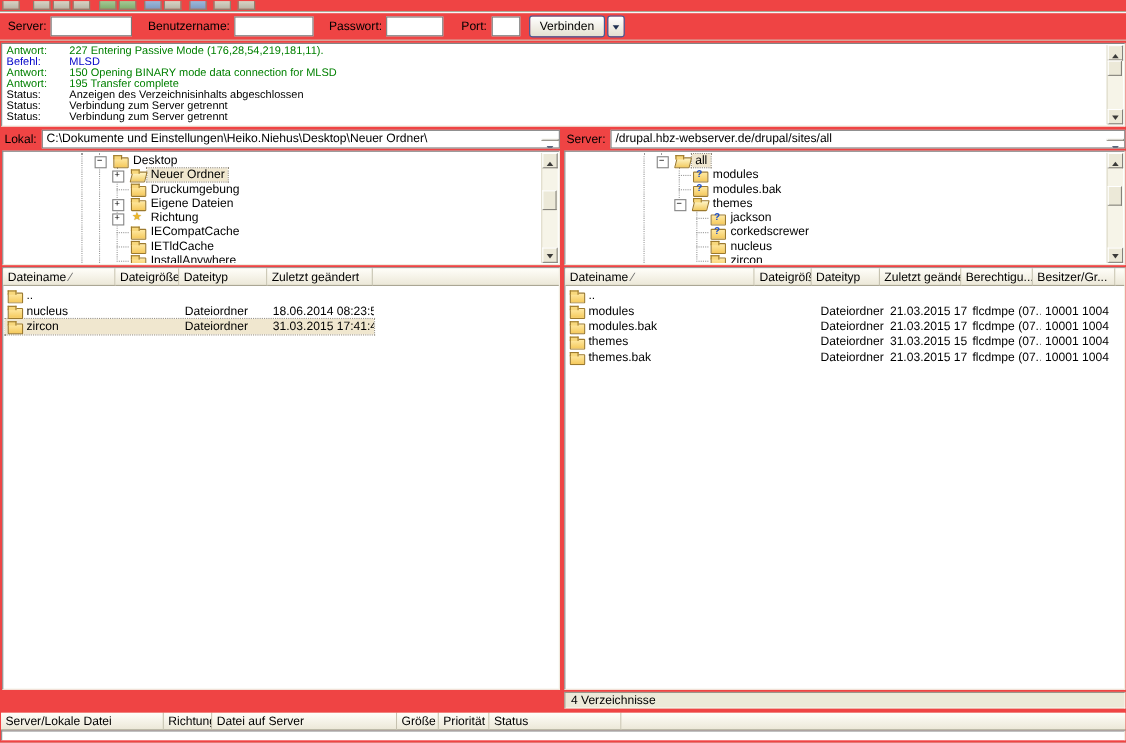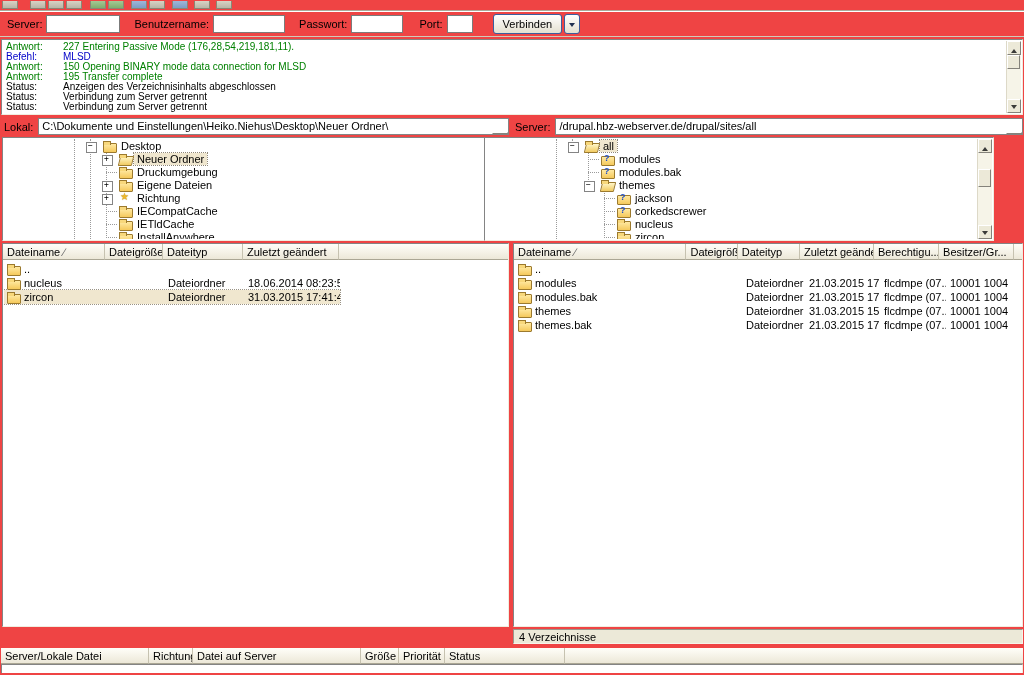--- a/index.html
+++ b/index.html
@@ -13,21 +13,21 @@
   .tbi.green{background:linear-gradient(#a5c894,#7fae6e)}
 
   
   .quickbar{position:absolute;left:0;top:11px;width:1024px;height:26px;display:flex;align-items:center;padding-left:7px;border-bottom:1px solid #cfcbbb}
   .qlabel{margin-right:4px;white-space:nowrap}
   .qinput{height:18px;border:1px solid #7b7b7b;background:#fff;font:11px "Liberation Sans",sans-serif;padding:1px 3px}
   .w-server{width:74px;margin-right:14px}
   .w-user{width:72px;margin-right:14px}
   .w-pass{width:52px;margin-right:16px}
   .w-port{width:26px;margin-right:8px}
-  .connect-btn{height:20px;padding:0 9px;margin-left:12px;background:linear-gradient(#ffffff,#e4e0d0);border:1px solid #3c5e9e;border-radius:3px;font:11px "Liberation Sans",sans-serif;cursor:default}
+  .connect-btn{height:20px;padding:0 9px;margin-left:0;background:linear-gradient(#ffffff,#e4e0d0);border:1px solid #3c5e9e;border-radius:3px;font:11px "Liberation Sans",sans-serif;cursor:default}
   .connect-dd{width:16px;height:20px;margin-left:2px;background:linear-gradient(#ffffff,#e4e0d0);border:1px solid #3c5e9e;border-radius:3px;position:relative}
   .dd-arrow::after{content:"";position:absolute;left:4px;top:8px;border:3px solid transparent;border-top:4px solid #203050}
 
   
   .logpane{position:absolute;left:1px;top:39px;width:1022px;height:76px;background:#fff;border:1px solid;border-color:#848484 #f0ede0 #f0ede0 #848484}
   .log-lines{position:absolute;inset:1px 16px 1px 1px;overflow:hidden;padding-top:1px}
   .log-row{display:flex;height:10px;line-height:10px;font-size:10px;white-space:nowrap}
   .log-prefix{flex:0 0 60px;padding-left:3px}
   .k-response{color:var(--log-response,#008000)}
   .k-command{color:var(--log-command,#0000c8)}
@@ -39,29 +39,29 @@
   .sb-btn.up::after{content:"";position:absolute;left:3px;top:4px;border:3px solid transparent;border-bottom:4px solid #3a3a38}
   .sb-btn.down::after{content:"";position:absolute;left:3px;top:5px;border:3px solid transparent;border-top:4px solid #3a3a38}
   .sb-track{flex:1;position:relative}
   .sb-thumb{position:absolute;left:0;width:13px;background:#ece9d8;border:1px solid;border-color:#fff #84827a #84827a #fff}
 
   
   .path-row{position:absolute;height:17px;display:flex;align-items:center}
   .path-left{left:2px;top:118px;width:507px}
   .path-right{left:513px;top:118px;width:510px}
   .plabel{flex:0 0 auto;margin-right:5px;padding-left:2px}
-  .combo{flex:1;height:17px;background:#fff;border:1px solid #848484;display:flex;align-items:flex-end;overflow:hidden}
+  .combo{flex:1;height:17px;background:#fff;border:1px solid #848484;display:flex;align-items:center;overflow:hidden}
   .combo-text{flex:1;padding:1px 3px;white-space:nowrap;overflow:hidden;line-height:13px}
   .combo-btn{flex:0 0 16px;background:#ece9d8;border:1px solid;border-color:#fff #84827a #84827a #fff;position:relative}
   .combo-btn::after{content:"";position:absolute;left:4px;top:6px;border:3px solid transparent;border-top:4px solid #203050}
 
   
   .treepane{position:absolute;top:137px;height:104px;background:#fff;border:1px solid;border-color:#848484 #f0ede0 #f0ede0 #848484}
   .tree-left{left:2px;width:507px}
-  .tree-right{left:484px;width:510px}
+  .tree-right{left:513px;width:510px}
   .tree-body{position:absolute;inset:1px 16px 1px 1px;overflow:hidden;padding:1px 0 0 2px}
   .vg{position:absolute;width:0;border-left:1px dotted #9a9a9a}
   .tree-row{display:flex;align-items:flex-start;height:13px;white-space:nowrap;position:relative}
   .indent{flex:0 0 auto;height:1px}
   .expander{flex:0 0 16px;width:16px;height:13px;position:relative}
   .expander.k-minus::before,.expander.k-plus::before{content:"";position:absolute;left:0;top:2px;width:9px;height:9px;background:#fff;border:1px solid #848484}
   .expander.k-minus::after{content:"−";position:absolute;left:0;top:2px;width:9px;height:9px;font:8px/8px "DejaVu Sans Mono",monospace;text-align:center}
   .expander.k-plus::after{content:"+";position:absolute;left:0;top:2px;width:9px;height:9px;font:8px/8px "DejaVu Sans Mono",monospace;text-align:center}
   .expander.k-none::before{content:"";position:absolute;left:4px;top:6px;width:11px;border-top:1px dotted #9a9a9a}
   .icon{flex:0 0 16px;display:inline-block;width:16px;height:13px;position:relative}

